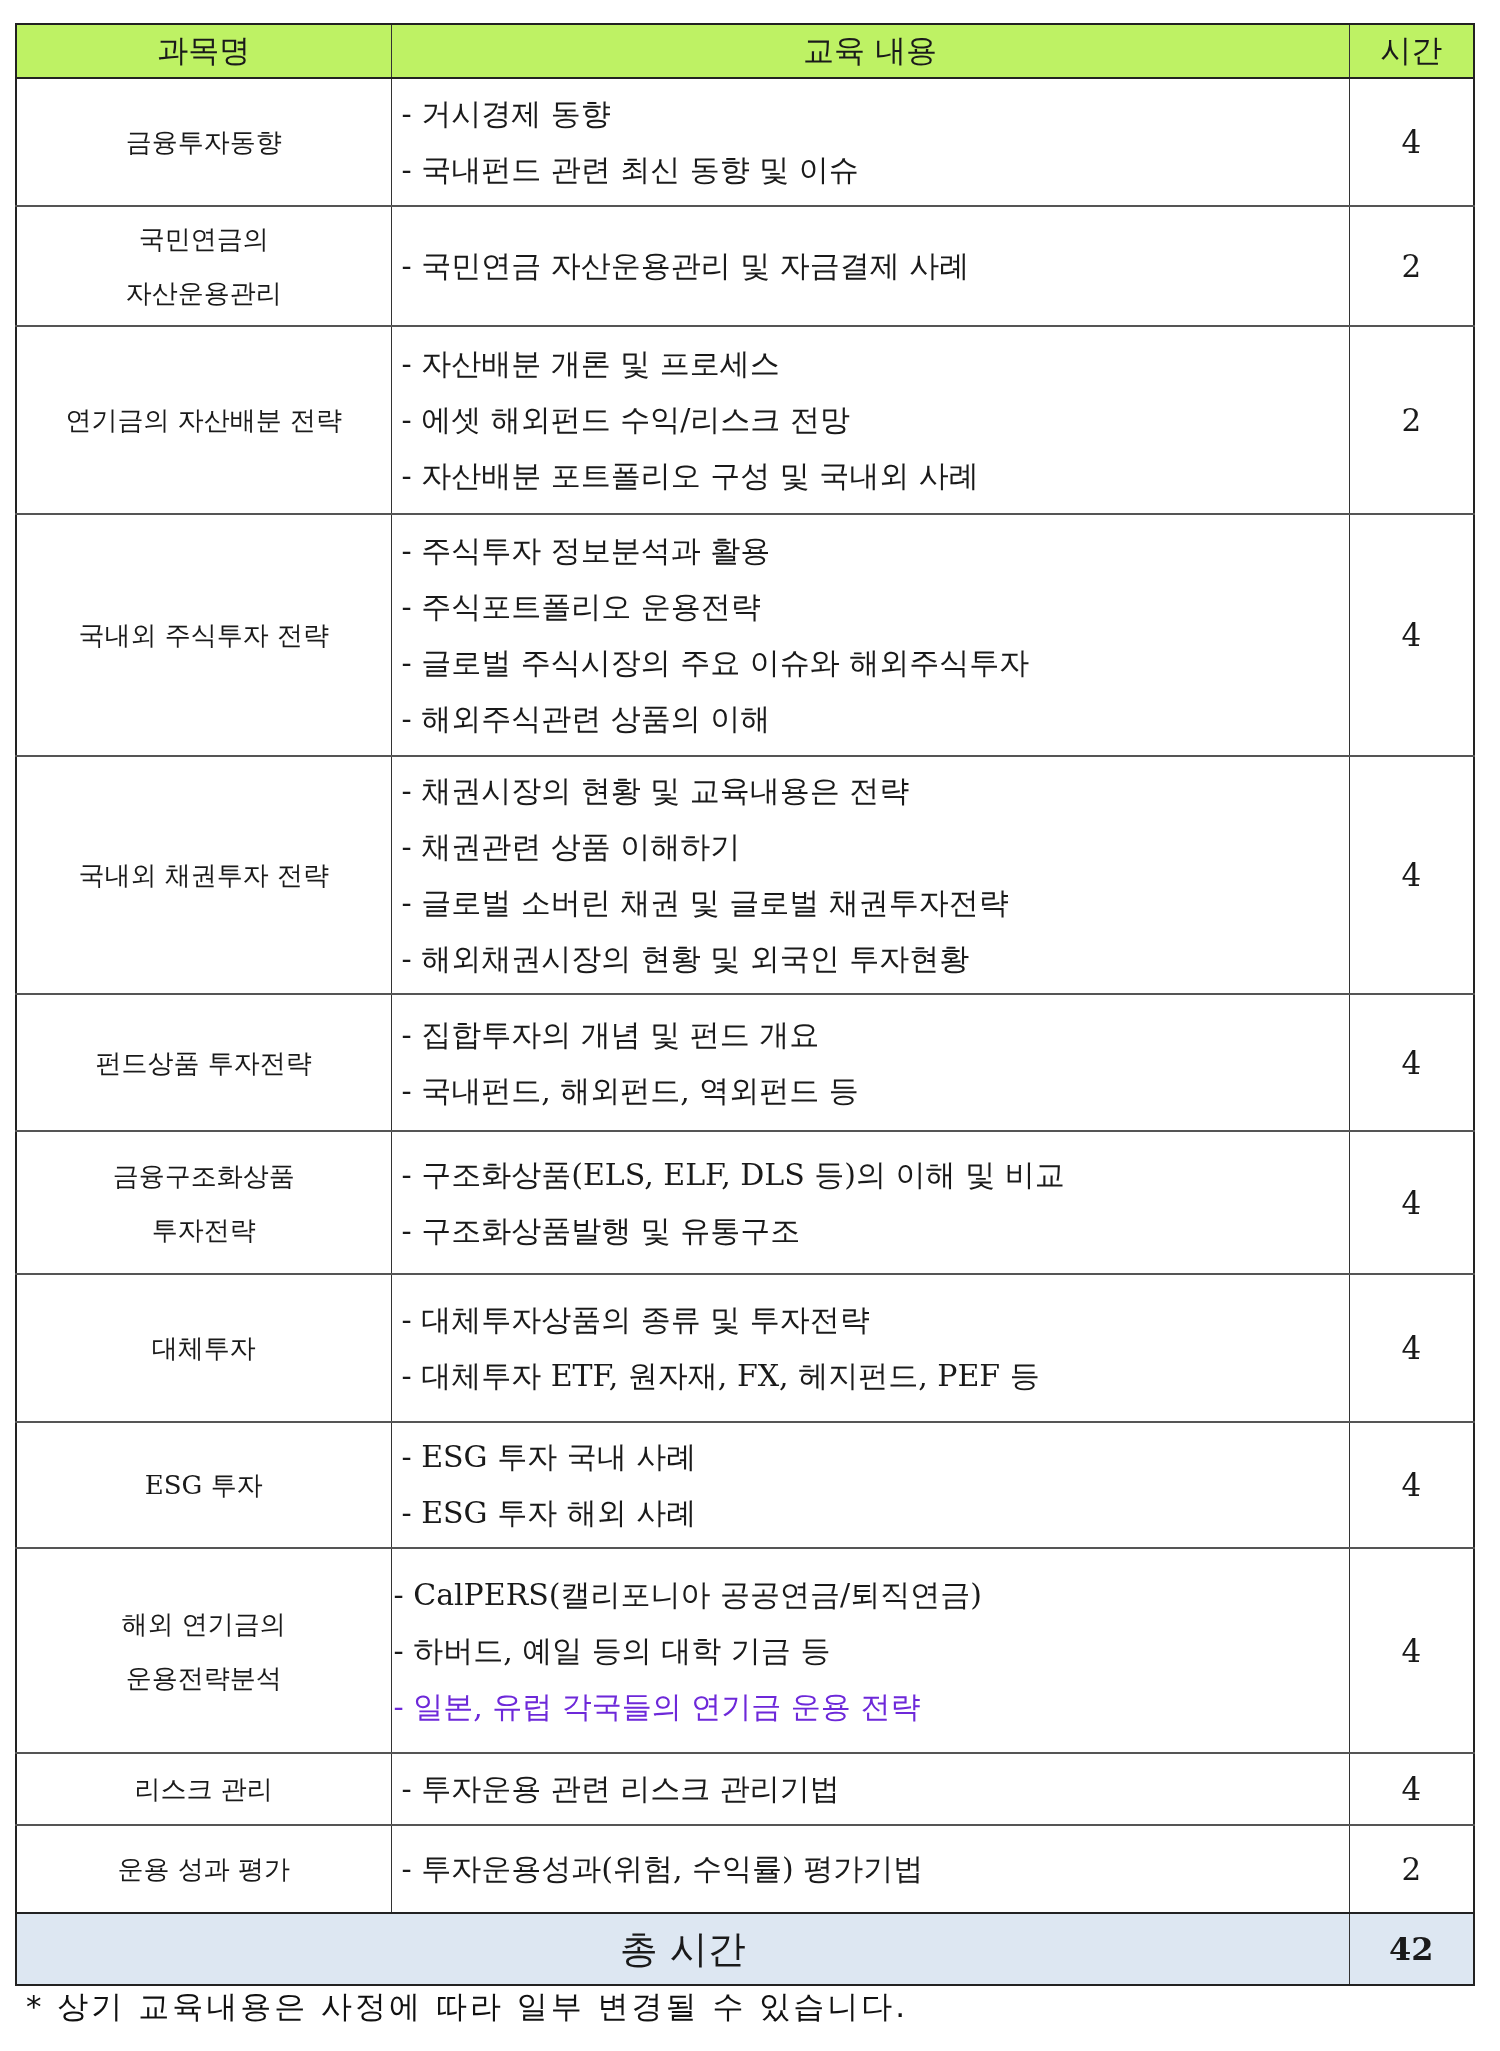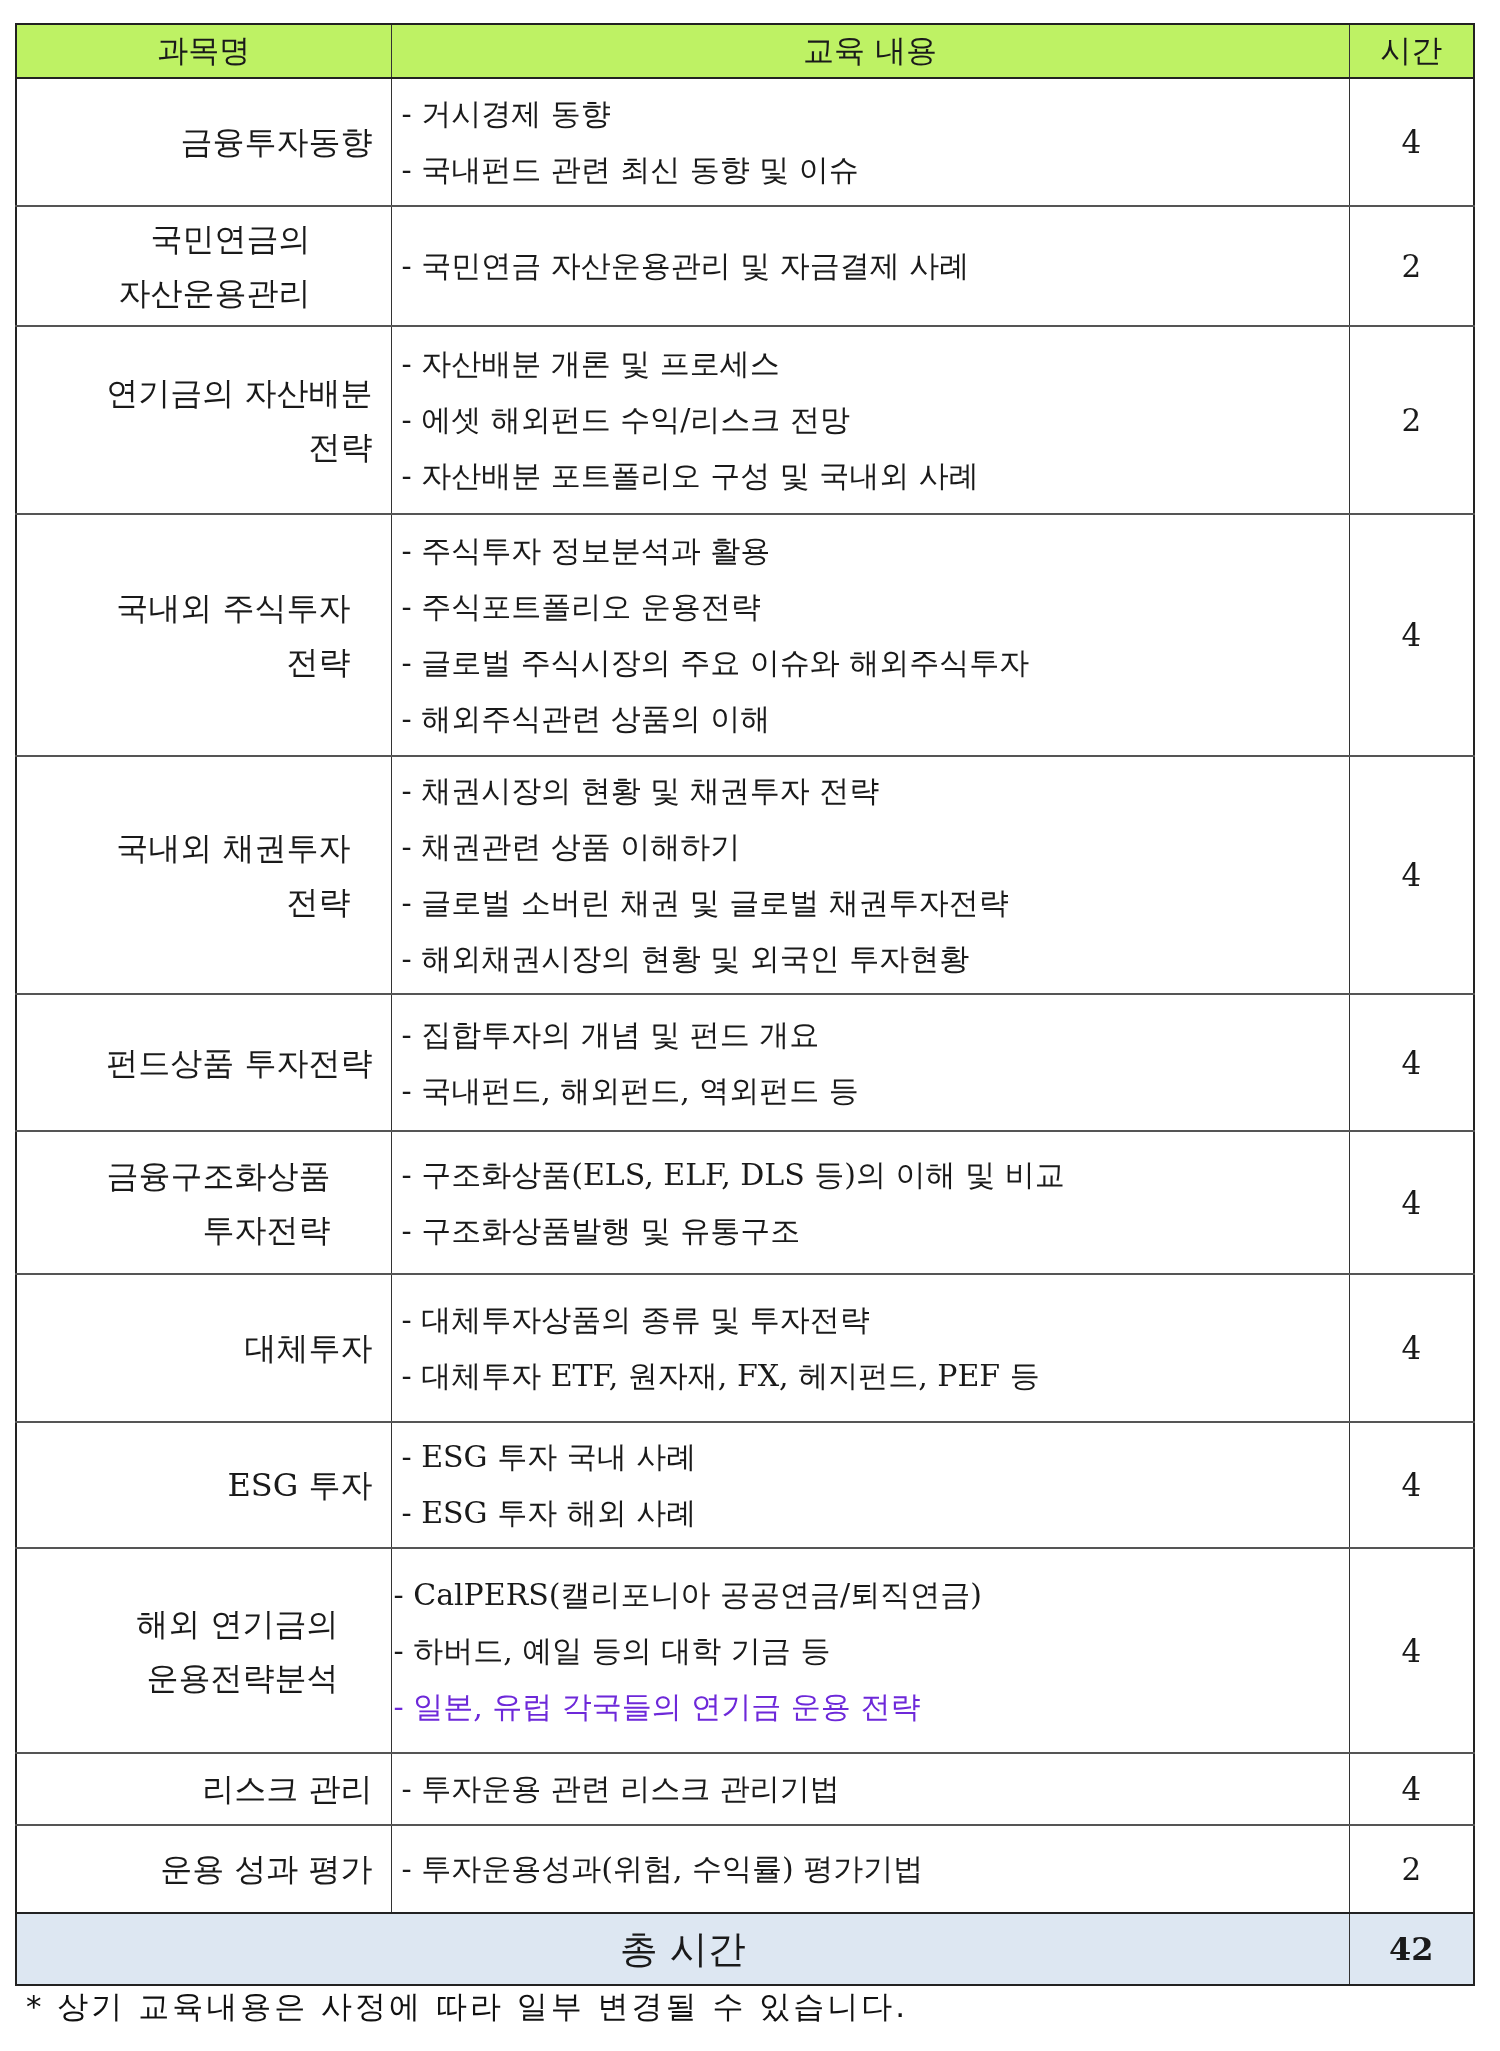--- a/index.html
+++ b/index.html
@@ -36,22 +36,22 @@
     .curriculum-table tbody tr td { border-top: 2px solid #555; }
     .curriculum-table thead th {
       background: #bef264;
       height: 52px;
       font-size: 31px;
       font-weight: normal;
       text-align: center;
       border-bottom: 2px solid #222;
     }
     .subject-cell {
-      text-align: right;
-      font-size: 32px;
+      text-align: center;
+      font-size: 26px;
       line-height: 54px;
       padding: 0 18px !important;
       word-break: keep-all;
     }
     .content-cell {
       padding: 6px 0 6px 10px !important;
       font-size: 30px;
       line-height: 56px;
     }
     .content-line {
@@ -142,21 +142,21 @@
         <span class="content-line">- 주식포트폴리오 운용전략</span>
         <span class="content-line">- 글로벌 주식시장의 주요 이슈와 해외주식투자</span>
         <span class="content-line">- 해외주식관련 상품의 이해</span>
       </td>
       <td class="hours-cell">4</td>
     </tr>
 
     <tr style="height:238px">
       <td class="subject-cell" style="padding:0 40px !important;">국내외 채권투자 전략</td>
       <td class="content-cell">
-        <span class="content-line">- 채권시장의 현황 및 채권투자 전략</span>
+        <span class="content-line">- 채권시장의 현황 및 교육내용은 전략</span>
         <span class="content-line">- 채권관련 상품 이해하기</span>
         <span class="content-line">- 글로벌 소버린 채권 및 글로벌 채권투자전략</span>
         <span class="content-line">- 해외채권시장의 현황 및 외국인 투자현황</span>
       </td>
       <td class="hours-cell">4</td>
     </tr>
 
     <tr style="height:137px">
       <td class="subject-cell">펀드상품 투자전략</td>
       <td class="content-cell">

